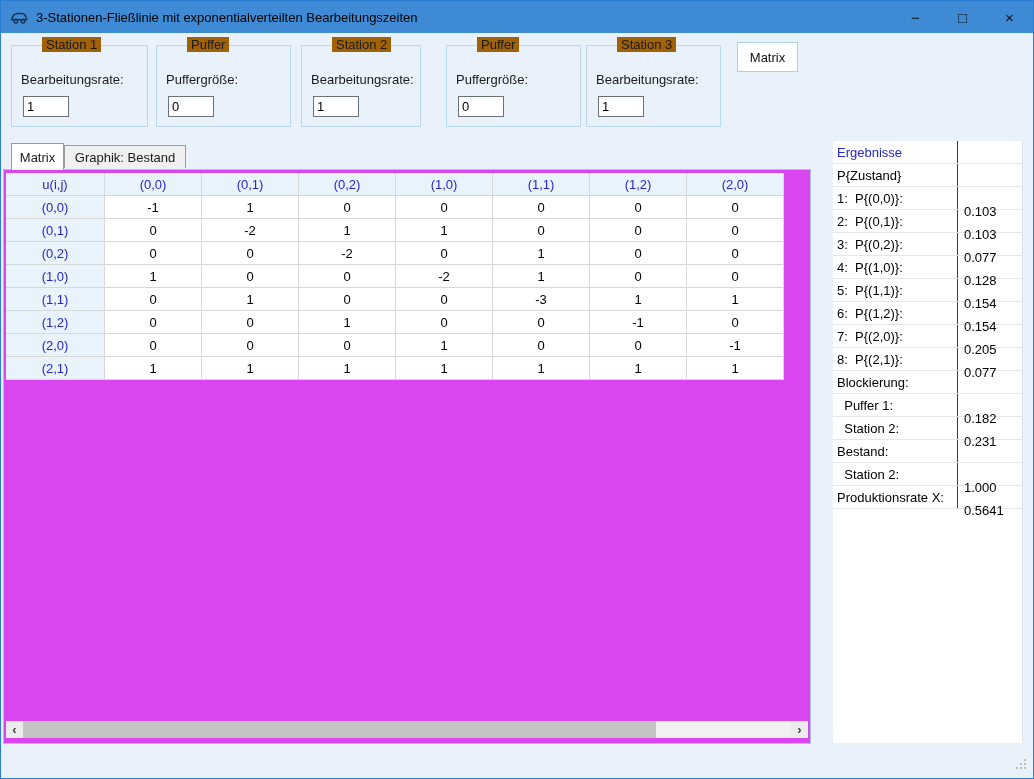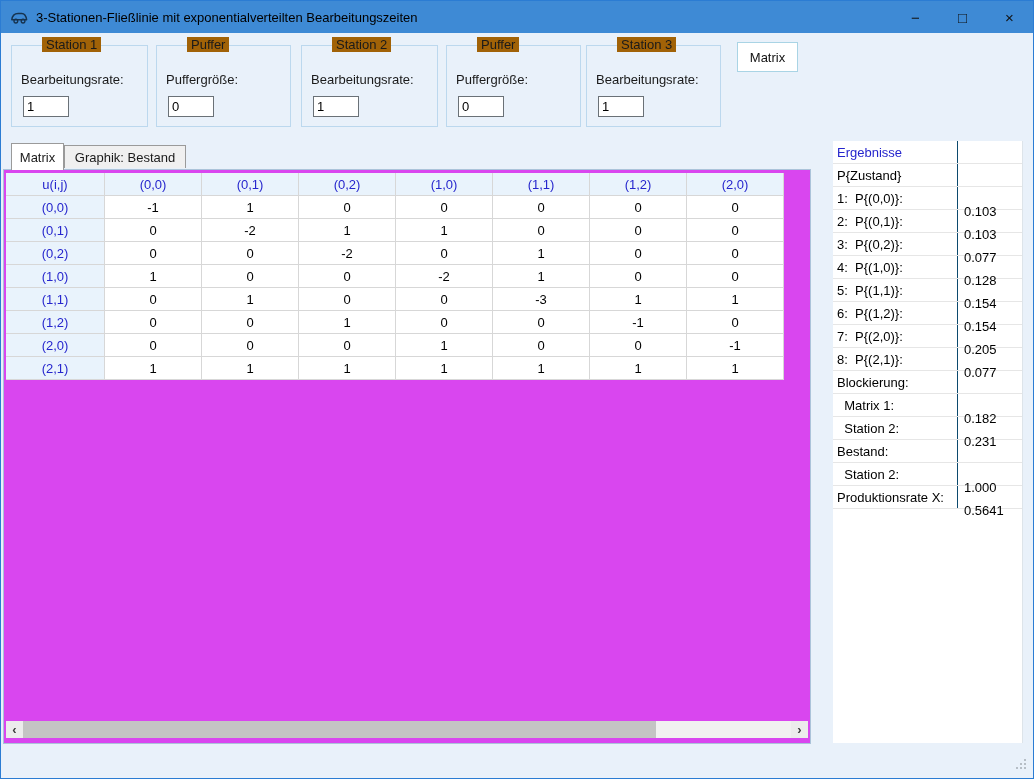--- a/index.html
+++ b/index.html
@@ -23,21 +23,21 @@
              color: #111; font-size: 15px; cursor: default; }
   
   .menubar { height: 26px; background: #4570e0; display: flex; align-items: center; }
   .menu-item { padding: 0 16px; height: 100%; display: flex; align-items: center; color: #ffffff; }
   
   .content { position: relative; height: 719px; }
   
   .groupbox { position: absolute; top: 12px; height: 82px; border: 1px solid #bcd8ee; }
   .gb1 { left: 10px;  width: 137px; }
   .gb2 { left: 155px; width: 135px; }
-  .gb3 { left: 300px; width: 137px; }
+  .gb3 { left: 300px; width: 120px; }
   .gb4 { left: 445px; width: 135px; }
   .gb5 { left: 585px; width: 135px; }
   .gb-title { position: absolute; top: -9px; left: 24px; background: #a16207; padding: 0 4px; margin-left: 6px; }
   .gb-field-label { position: absolute; left: 9px; top: 26px; }
   .gb-input { position: absolute; left: 11px; top: 50px; width: 46px; height: 21px;
               border: 1px solid #6a7177; background: #fff; font: inherit; padding: 0 3px; }
   .matrix-btn { position: absolute; left: 736px; top: 9px; width: 61px; height: 30px;
                 background: #ffffff; border: 1px solid #a9d4e5; font: inherit; color: #111; }
   
   .tab { position: absolute; display: flex; align-items: center; justify-content: center; }
@@ -271,21 +271,21 @@
           </div>
           <div class="rrow">
             <div class="rlabel">8:  P{(2,1)}:</div>
             <div class="rvalue">0.077</div>
           </div>
           <div class="rrow">
             <div class="rlabel">Blockierung:</div>
             <div class="rvalue"></div>
           </div>
           <div class="rrow">
-            <div class="rlabel">  Matrix 1:</div>
+            <div class="rlabel">  Puffer 1:</div>
             <div class="rvalue">0.182</div>
           </div>
           <div class="rrow">
             <div class="rlabel">  Station 2:</div>
             <div class="rvalue">0.231</div>
           </div>
           <div class="rrow">
             <div class="rlabel">Bestand:</div>
             <div class="rvalue"></div>
           </div>

